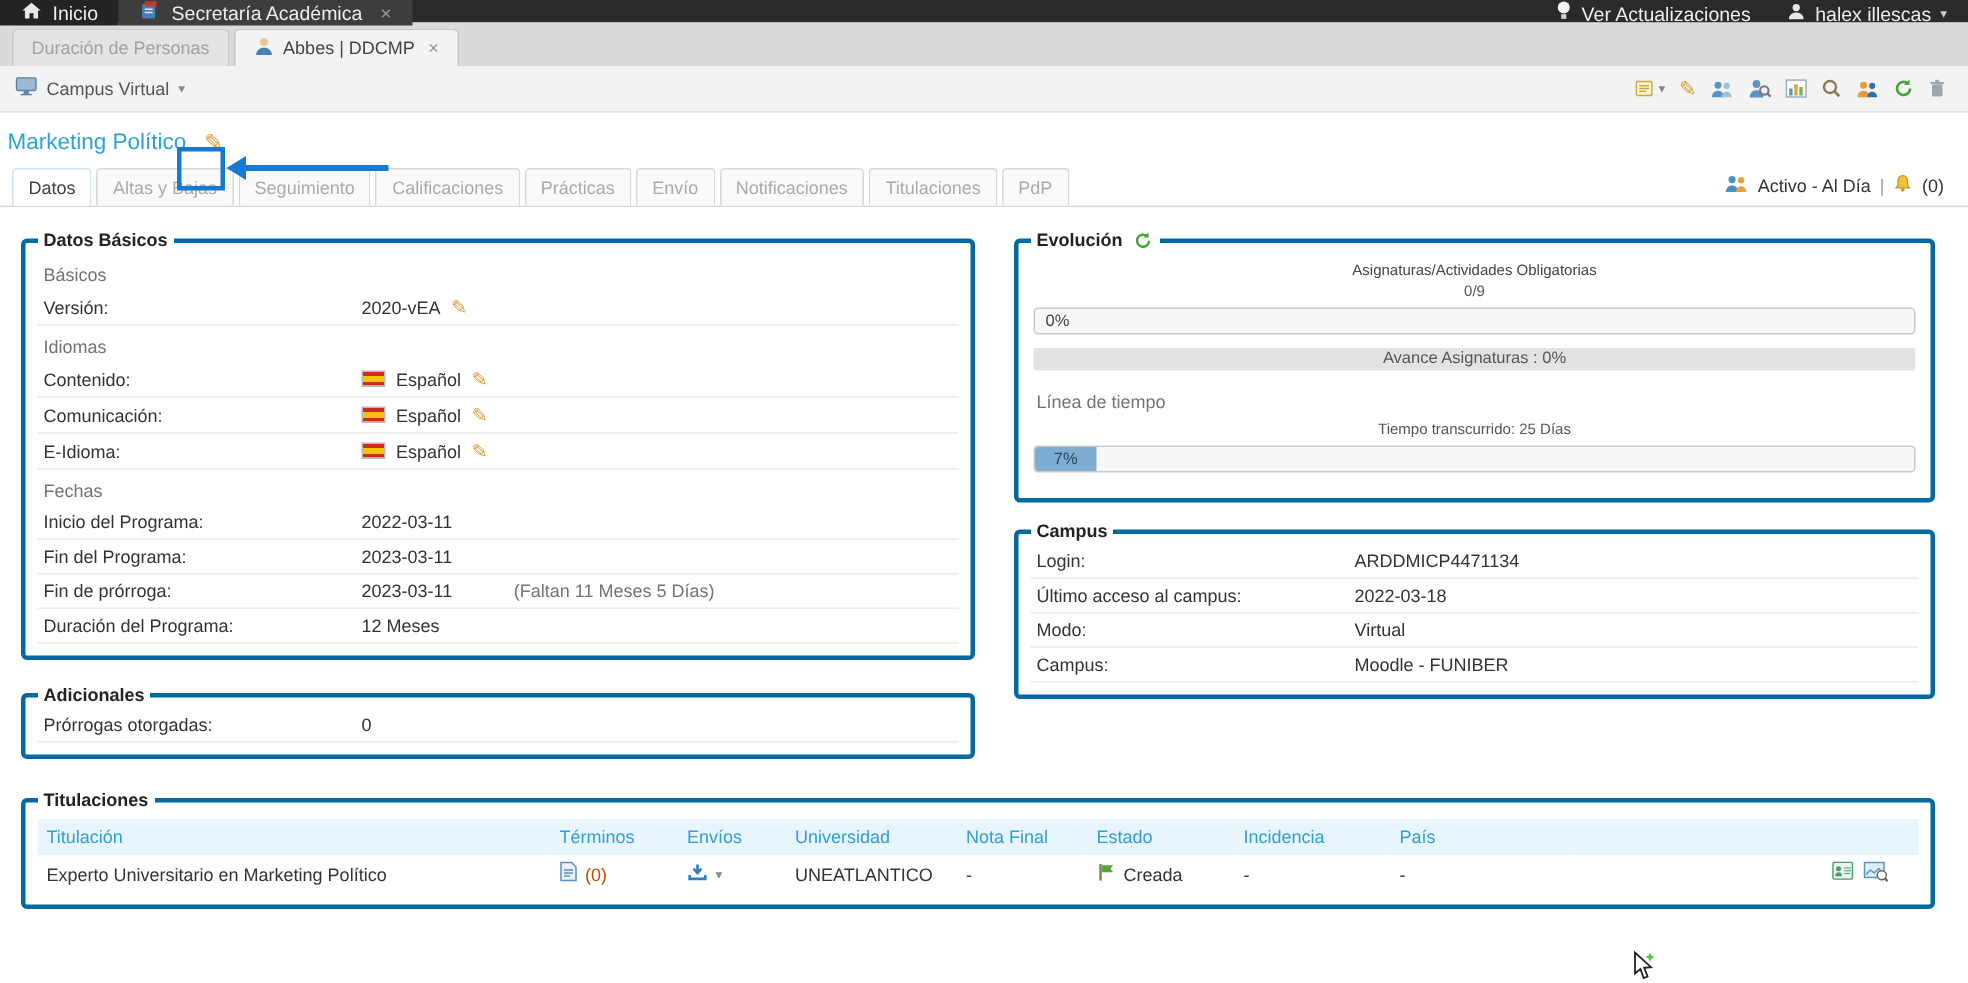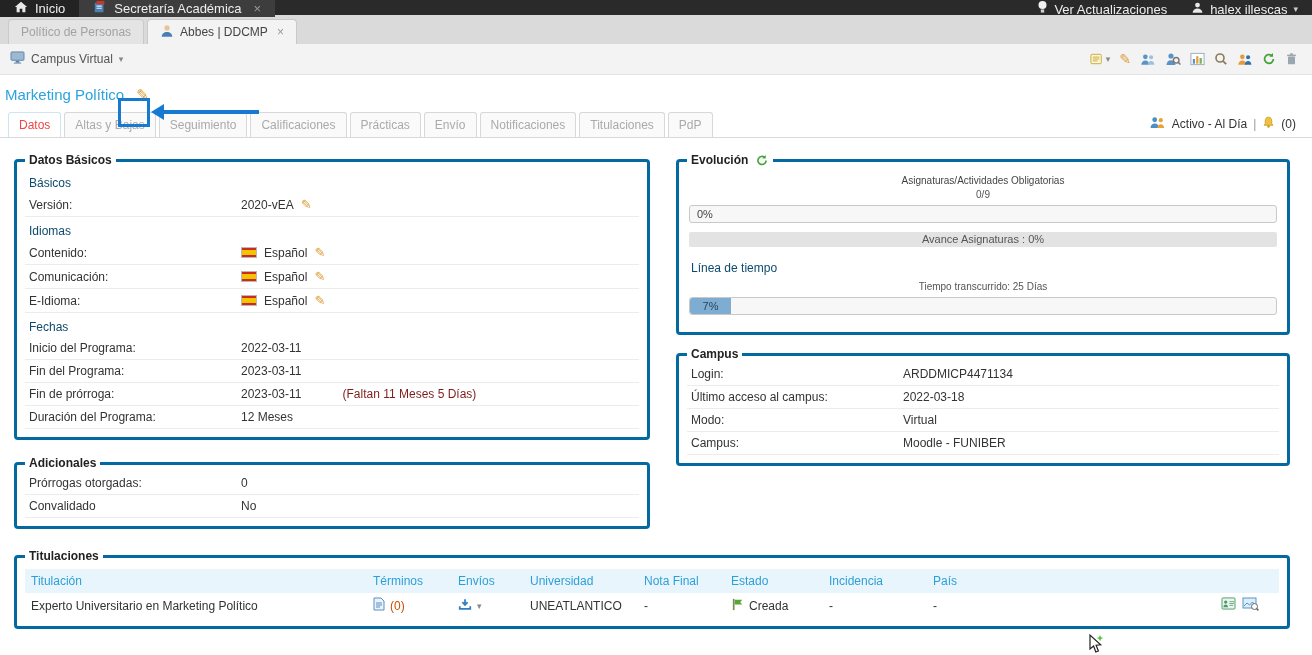--- a/index.html
+++ b/index.html
@@ -40,36 +40,36 @@
   .page-title { color: #2ba3dc; font-size: 15px; }
   .title-edit { color: #dd9933; font-size: 15px; margin-left: 12px; cursor: pointer; }
   .ann-box  { position: absolute; left: 118px; top: 98px; width: 32px; height: 29px; border: 3px solid #1779d0; }
   .ann-head { position: absolute; left: 151px; top: 104px; width: 0; height: 0;
               border-top: 8px solid transparent; border-bottom: 8px solid transparent; border-right: 13px solid #1779d0; }
   .ann-line { position: absolute; left: 163px; top: 110px; width: 96px; height: 4px; background: #1779d0; }
 
   
   .tabs-row { display: flex; align-items: flex-end; gap: 3px; padding-left: 8px; border-bottom: 1px solid #d9d9d9; height: 27px; }
   .tabbtn { border: 1px solid #d8d8d8; border-bottom: none; background: #fafafa; color: #aaa; padding: 5px 10px; font-size: 12px; border-radius: 3px 3px 0 0; cursor: pointer; }
-  .tabbtn.active { background: #fff; color: #ef4444; border-color: #cfe4f2; }
+  .tabbtn.active { background: #fff; color: #404040; border-color: #cfe4f2; }
   .status-right { margin-left: auto; display: flex; align-items: center; gap: 6px; padding: 0 16px 5px 0; color: #333; }
   .status-right .sep { color: #999; }
 
   
   .cols { display: flex; gap: 26px; padding: 15px 22px 0 14px; }
   .col-left { flex: 0 0 636px; display: flex; flex-direction: column; gap: 16px; }
   .col-right { flex: 1; display: flex; flex-direction: column; gap: 12px; }
   fieldset.fs { border: 3px solid #0369a1; border-radius: 4px; margin: 0; padding: 2px 8px 8px; background: #fff; }
   fieldset.fs legend { font-weight: bold; color: #222; padding: 0 4px; font-size: 12px; }
   legend .leg-inner { display: inline-flex; align-items: center; gap: 7px; }
-  .grp-link { color: #0c4a6e; display: block; padding: 7px 4px 3px; text-decoration: none; cursor: pointer; }
+  .grp-link { color: #737373; display: block; padding: 7px 4px 3px; text-decoration: none; cursor: pointer; }
   .frow { display: flex; align-items: center; padding: 4px 4px; border-bottom: 1px solid #ececec; min-height: 23px; }
   .frow .lbl { flex: 0 0 212px; color: #333; }
   .frow .val { display: flex; align-items: center; gap: 7px; }
-  .frow .extra { margin-left: 34px; color: #7f1d1d; }
+  .frow .extra { margin-left: 34px; color: #737373; }
   .pencil { color: #dd9933; font-size: 13px; cursor: pointer; }
   .flag-es { width: 16px; height: 11px; display: inline-block; border: 1px solid #b9b9b9;
              background: linear-gradient(to bottom, #cc2b1d 0%, #cc2b1d 27%, #f5c400 27%, #f5c400 73%, #cc2b1d 73%, #cc2b1d 100%); }
 
   
   .center { text-align: center; }
   .cap  { font-size: 10px; color: #444; margin-top: 6px; }
   .cap2 { font-size: 10px; color: #555; margin: 3px 0 5px; }
   .pbar { height: 18px; background: #f7f7f7; border: 1px solid #c9c9c9; border-radius: 3px; margin: 5px 2px 9px; position: relative; overflow: hidden; }
   .ptxt { position: absolute; left: 7px; top: 50%; transform: translateY(-50%); font-size: 11px; color: #444; }
@@ -126,21 +126,21 @@
             <path d="M2 14.5c0-3.4 2.7-5.4 6-5.4s6 2 6 5.4z" fill="#e8e8e8"></path>
           </svg></span>
       <span>halex illescas</span>
       <span class="caret">▾</span>
     </div>
   </div>
 </div>
 
 <div class="wstrip">
   <div class="wtab inactive">
-    <span>Político de Personas</span>
+    <span>Duración de Personas</span>
   </div>
   <div class="wtab active">
     <span><svg width="14" height="14" viewBox="0 0 16 16">
           <circle cx="8" cy="4.5" r="3" fill="#e8c49a"></circle>
           <path d="M2 14.5c0-3.5 2.7-5.5 6-5.5s6 2 6 5.5z" fill="#4a7fb5"></path>
         </svg></span>
     <span>Abbes | DDCMP</span>
     <span class="wclose">×</span>
   </div>
 </div>
@@ -315,24 +315,20 @@
         <span class="lbl">Duración del Programa:</span>
         <span class="val">12 Meses</span>
       </div>
     </fieldset>
 
     <fieldset class="fs">
       <legend>Adicionales</legend>
       <div class="frow">
         <span class="lbl">Prórrogas otorgadas:</span>
         <span class="val">0</span>
-      </div>
-      <div class="frow">
-        <span class="lbl">Convalidado</span>
-        <span class="val">No</span>
       </div>
     </fieldset>
   </div>
 
   <div class="col-right">
     <fieldset class="fs">
       <legend>
         <span class="leg-inner">
           <span>Evolución</span>
           <span class="refresh-btn">

